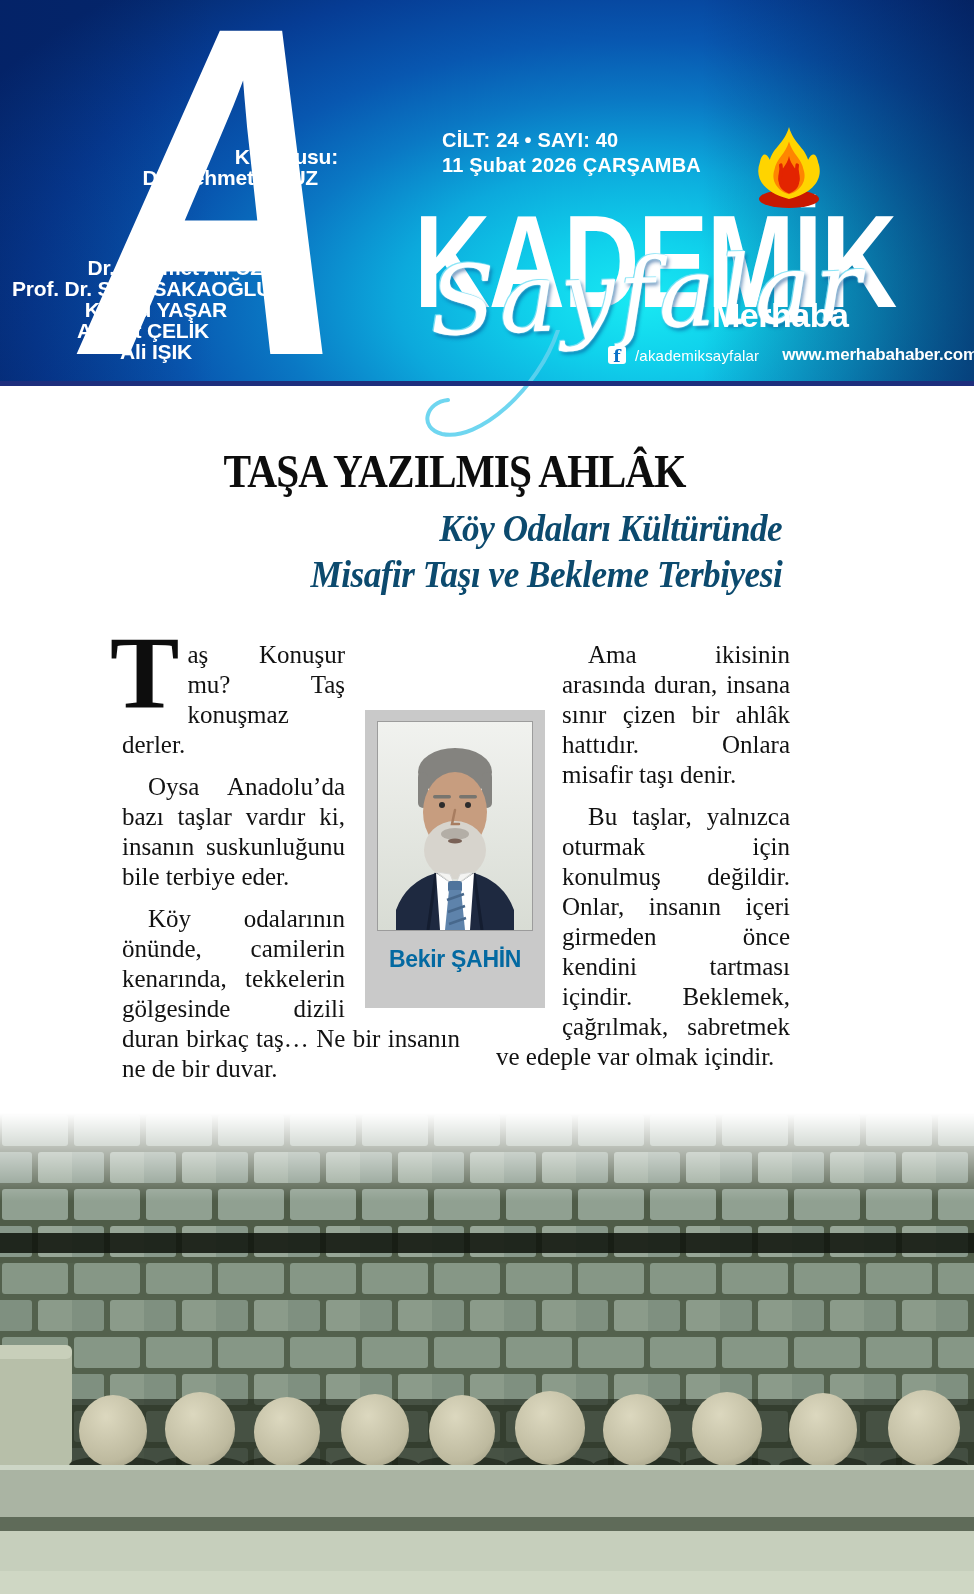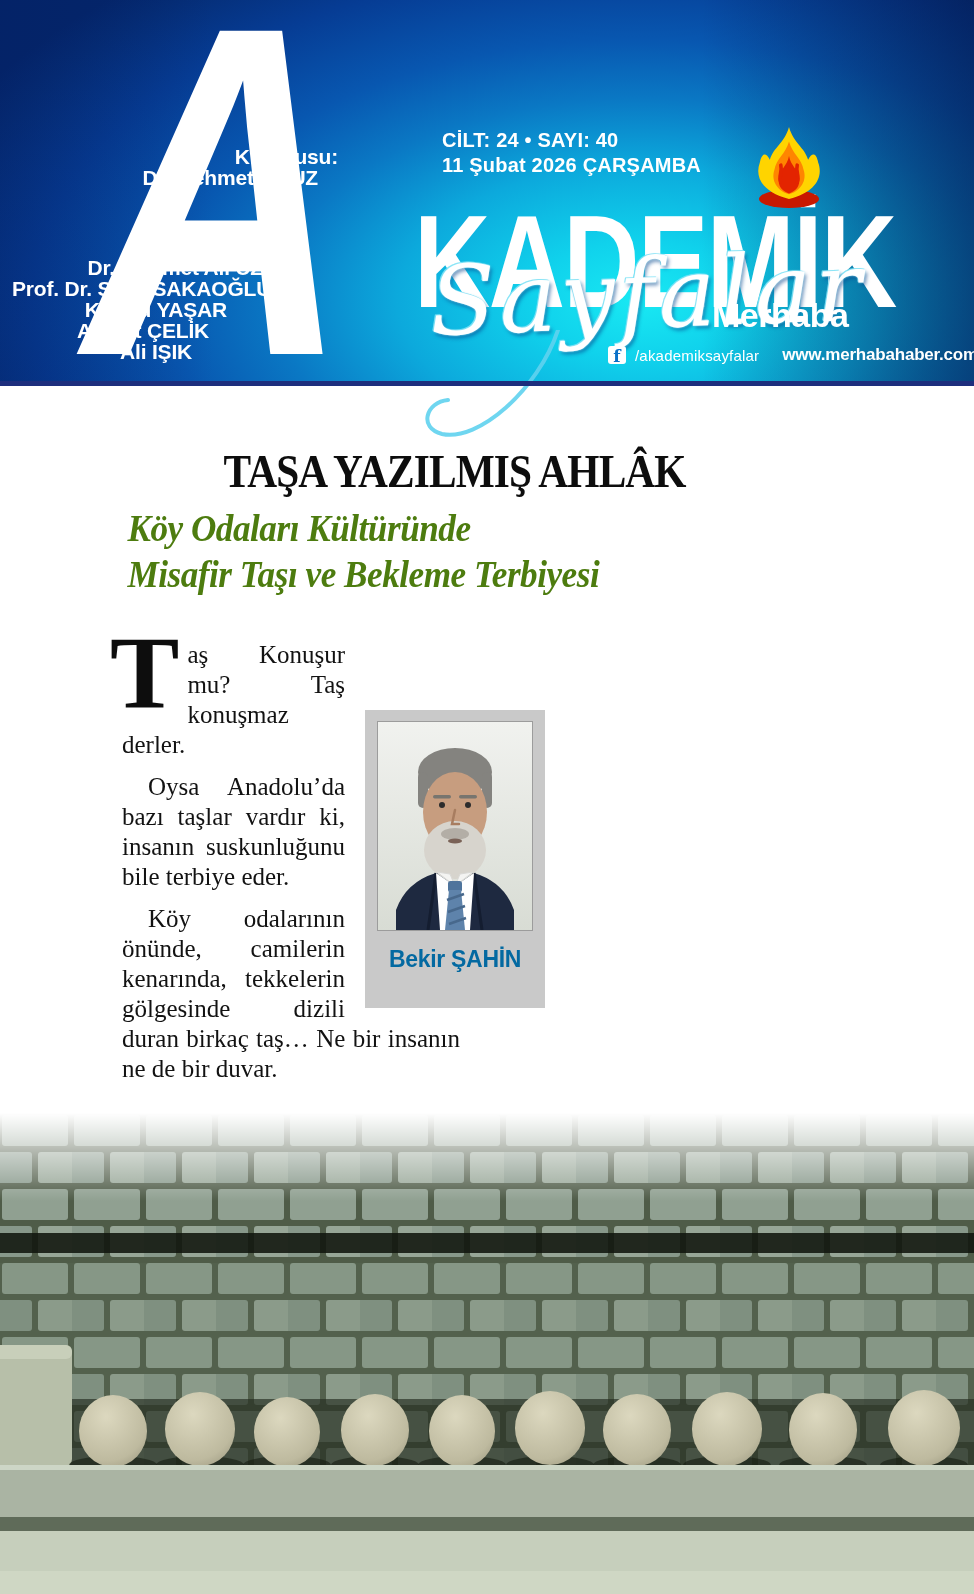--- a/index.html
+++ b/index.html
@@ -50,21 +50,21 @@
   .fb{width:18px;height:18px;background:#ffffff;border-radius:3px;display:inline-flex;
       align-items:flex-end;justify-content:center;overflow:hidden;}
   .fb-f{color:#0a70c8;font-weight:700;font-family:"DejaVu Serif",serif;font-size:17px;line-height:16px;}
   .fb-handle{font-size:15px;font-weight:400;letter-spacing:.2px;}
   .site{font-size:17px;font-weight:700;margin-left:14px;letter-spacing:-.2px;}
 
   
   .headline-wrap{position:absolute;left:115px;top:444px;width:680px;text-align:center;color:#0d0d0d;}
   .headline{display:inline-block;font-family:"Liberation Serif",serif;font-weight:700;
     font-size:47px;letter-spacing:-1px;transform:scaleX(.88);transform-origin:center top;white-space:nowrap;}
-  .subtitle-wrap{position:absolute;left:115px;top:506px;width:680px;text-align:left;color:#4d7c0f;}
+  .subtitle-wrap{position:absolute;left:115px;top:506px;width:680px;text-align:right;color:#0c4a6e;}
   .subtitle{display:inline-block;font-family:"Liberation Serif",serif;font-style:italic;font-weight:700;
     font-size:37px;line-height:46px;letter-spacing:-.5px;transform:scaleX(.95);transform-origin:center top;}
 
   
   .bodytext{font-family:"Liberation Serif",serif;font-size:25px;line-height:30px;
     color:#121212;text-align:justify;}
   .col-left{position:absolute;left:110px;top:628px;width:362px;}
   .col-right{position:absolute;left:484px;top:628px;width:318px;}
   .spacer-r{float:right;width:127px;height:322px;margin-top:60px;}
   .spacer-l{float:left;width:78px;height:330px;margin-top:60px;}
@@ -149,20 +149,22 @@
   <div class="col-left bodytext">
     <div class="spacer-r"></div>
     <span class="dropcap">T</span>
     <p class="para">aş Konuşur mu? Taş konuşmaz derler.</p>
     <p class="para indent">Oysa Anadolu’da bazı taşlar vardır ki, insanın suskunluğunu bile terbiye eder.</p>
     <p class="para indent">Köy odalarının önünde, camilerin kenarında, tekkelerin gölgesinde dizili duran birkaç taş… Ne bir insanın ne de bir duvar.</p>
   </div>
 
   <div class="col-right bodytext">
     <div class="spacer-l"></div>
+    <p class="para indent">Ama ikisinin arasında duran, insana sınır çizen bir ahlâk hattıdır. Onlara misafir taşı denir.</p>
+    <p class="para indent">Bu taşlar, yalnızca oturmak için konulmuş değildir. Onlar, insanın içeri girmeden önce kendini tartması içindir. Beklemek, çağrılmak, sabretmek ve edeple var olmak içindir.</p>
   </div>
 
   <div class="photo-box">
     <svg class="portrait" viewBox="0 0 154 208">
       <defs>
         <linearGradient id="pbg" x1="0" y1="0" x2="0" y2="1">
           <stop offset="0" stop-color="#f1f2ef"></stop>
             <stop offset="1" stop-color="#d8dcd4"></stop>
         </linearGradient>
       </defs>

